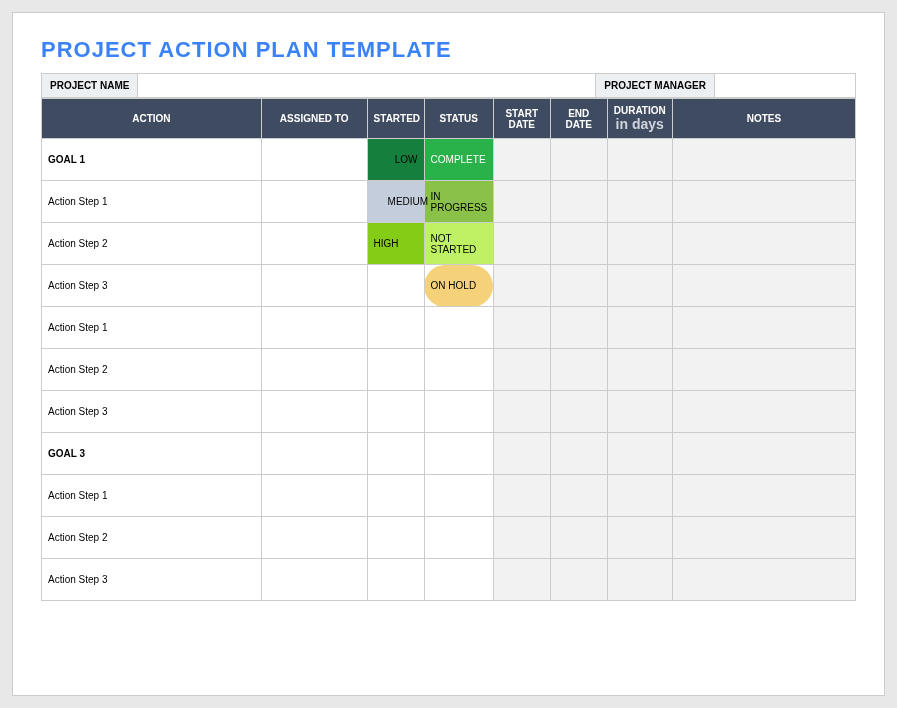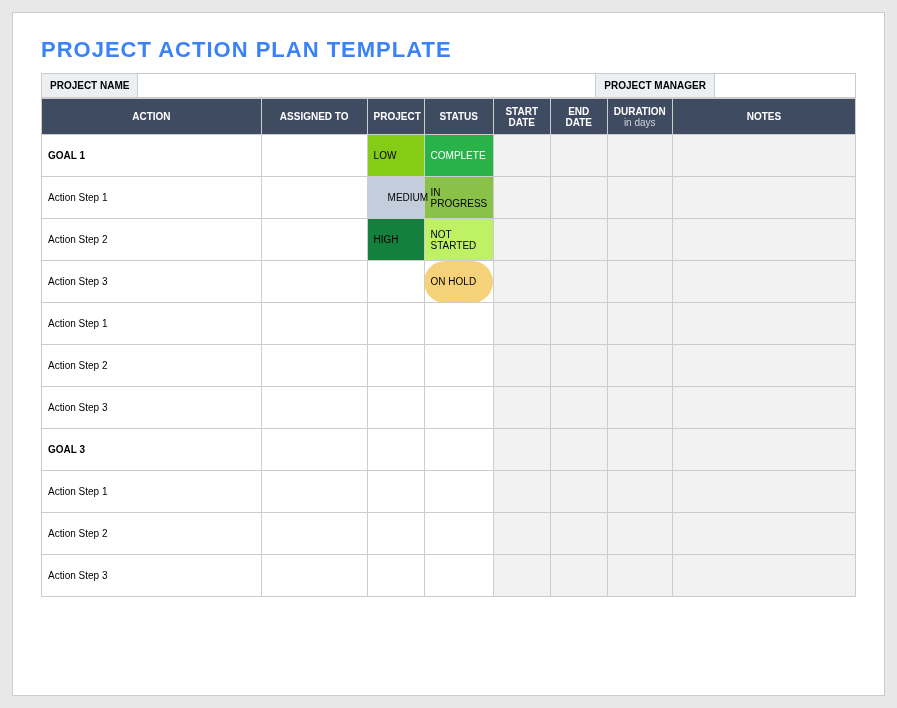--- a/index.html
+++ b/index.html
@@ -56,38 +56,38 @@
 .grid th {
   background: #3f4b60;
   color: #fff;
   font-weight: 700;
   font-size: 10px;
   height: 36px;
   vertical-align: middle;
   text-align: center;
 }
 .grid th .sub {
-  font-weight: 400;
+  font-weight: 700;
   color: #d0d4dc;
-  font-size: 10px;
+  font-size: 14px;
   display: block;
 }
 .col-action { width: 27%; }
 .col-assigned { width: 13%; }
 .col-priority { width: 7%; }
 .col-status { width: 8.5%; }
 .col-start { width: 7%; }
 .col-end { width: 7%; }
 .col-duration { width: 8%; }
 .col-notes { width: 22.5%; }
 td.goal { font-weight: 600; font-size: 10px; }
 td.shaded { background: #f2f2f2; }
-td.prio-low  { background: #84cc16; }
+td.prio-low  { background: #15803d; text-align: right; }
 td.prio-med  { background: #c3cddb; padding-left: 20px; }
-td.prio-high { background: #15803d; margin-left: 45px; }
+td.prio-high { background: #84cc16; margin-left: 45px; }
 td.stat-complete   { background: #29b24a; color: #fff; }
 td.stat-inprogress { background: #8ac249; }
 td.stat-notstarted { background: #bef264; }
 td.stat-onhold     { background: #f5d27a; border-radius: 21px; }
 </style>
 </head>
 <body>
 
 <div class="page">
 
@@ -108,21 +108,21 @@
         <col class="col-status">
       <col class="col-start">
         <col class="col-end">
         <col class="col-duration">
         <col class="col-notes">
     </colgroup>
     <thead>
       <tr>
         <th>ACTION</th>
         <th>ASSIGNED TO</th>
-        <th>PROJECT</th>
+        <th>STARTED</th>
         <th>STATUS</th>
         <th>START DATE</th>
         <th>END DATE</th>
         <th>
           <span>DURATION</span>
           <span class="sub">in days</span>
         </th>
         <th>NOTES</th>
       </tr>
     </thead>

